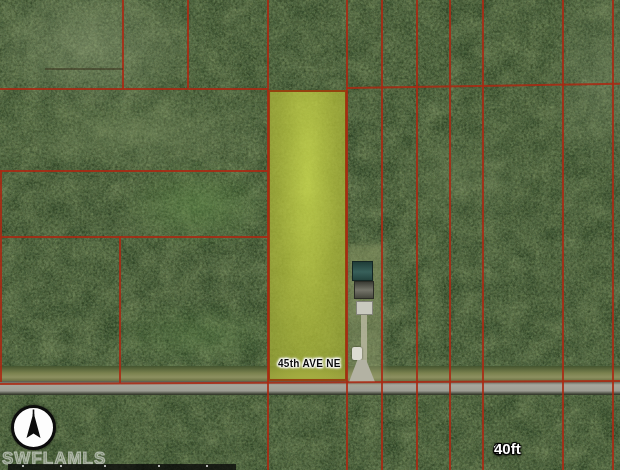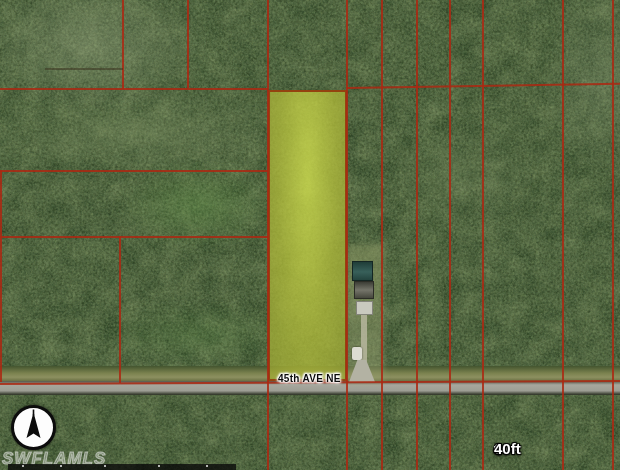--- a/index.html
+++ b/index.html
@@ -42,30 +42,30 @@
     background:radial-gradient(ellipse at 50% 30%,rgba(208,222,78,.82),rgba(178,188,58,.76) 55%,rgba(158,168,50,.74));
     border:2px solid rgba(148,62,14,.95);}
 
   
   .pl{background:rgba(172,40,18,.85);}
   .vl{width:2px;}
   .hl{height:2px;transform-origin:0 0;}
   .trail{left:45px;top:68px;width:78px;height:2px;background:rgba(55,45,28,.5);}
 
   
-  .road-label{left:278px;top:373px;font-size:10px;font-weight:bold;color:#0b0b0b;letter-spacing:.3px;white-space:nowrap;
+  .road-label{left:278px;top:358px;font-size:10px;font-weight:bold;color:#0b0b0b;letter-spacing:.3px;white-space:nowrap;
     text-shadow:0 0 2px #fff,0 0 3px #fff,0 0 4px #fff,1px 1px 2px #fff,-1px -1px 2px #fff,1px -1px 2px #fff,-1px 1px 2px #fff;}
   .scalebar{left:494px;top:448px;display:flex;align-items:center;gap:7px;
     color:#fff;font-size:15px;font-weight:bold;
     text-shadow:1px 1px 1px #000,-1px -1px 1px #000,1px -1px 1px #000,-1px 1px 1px #000,0 2px 3px rgba(0,0,0,.9);}
   .scalebar .rule{position:static;width:24px;height:5px;background:#fff;box-shadow:0 1px 2px rgba(0,0,0,.9);}
   .north{left:11px;top:405px;width:45px;height:45px;border-radius:50%;
     background:#fdfdfd;border:3px solid #0c0c0c;box-shadow:0 0 3px rgba(0,0,0,.6);}
   .north svg{position:absolute;left:0;top:0;}
-  .watermark{left:2px;top:449px;font-size:17px;font-style:italic;font-weight:bold;letter-spacing:1px;
+  .watermark{left:2px;top:449px;font-size:17px;font-weight:bold;letter-spacing:1px;
     color:rgba(255,255,255,.30);-webkit-text-stroke:1px rgba(235,235,235,.55);white-space:nowrap;}
   .attribution{left:57px;top:455px;font-size:8.5px;color:#f4f4ec;white-space:nowrap;
     text-shadow:0 1px 2px rgba(0,0,0,.85),0 0 2px rgba(0,0,0,.6);}
   .info-bar{left:8px;top:464px;width:228px;height:6px;background:rgba(8,8,8,.78);}
   .info-bar i{position:absolute;top:1px;width:2px;height:2px;background:rgba(250,250,250,.7);}
 </style>
 </head>
 <body>
 
 <div id="stage">

